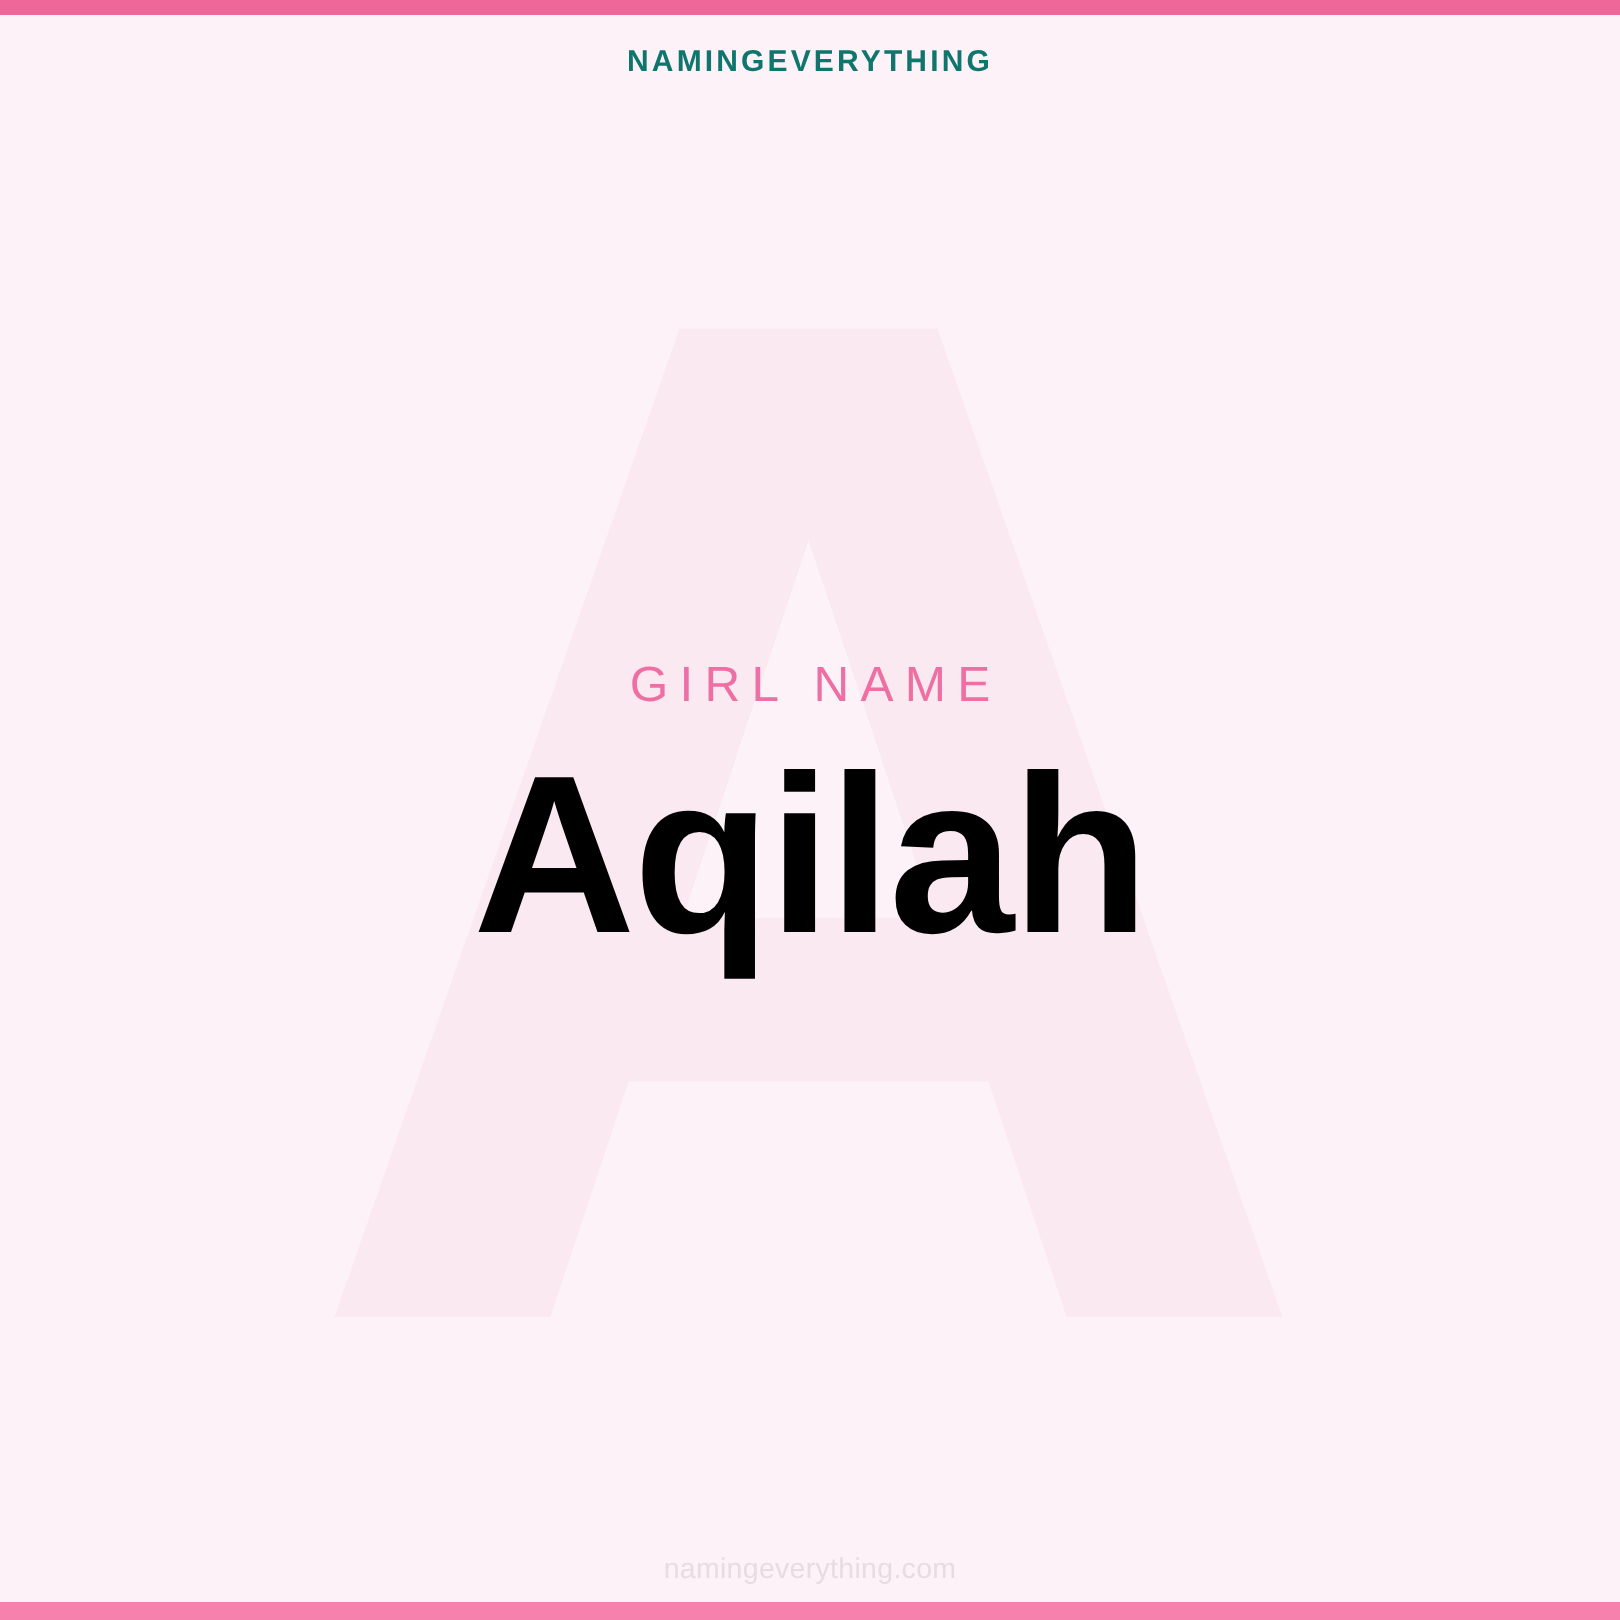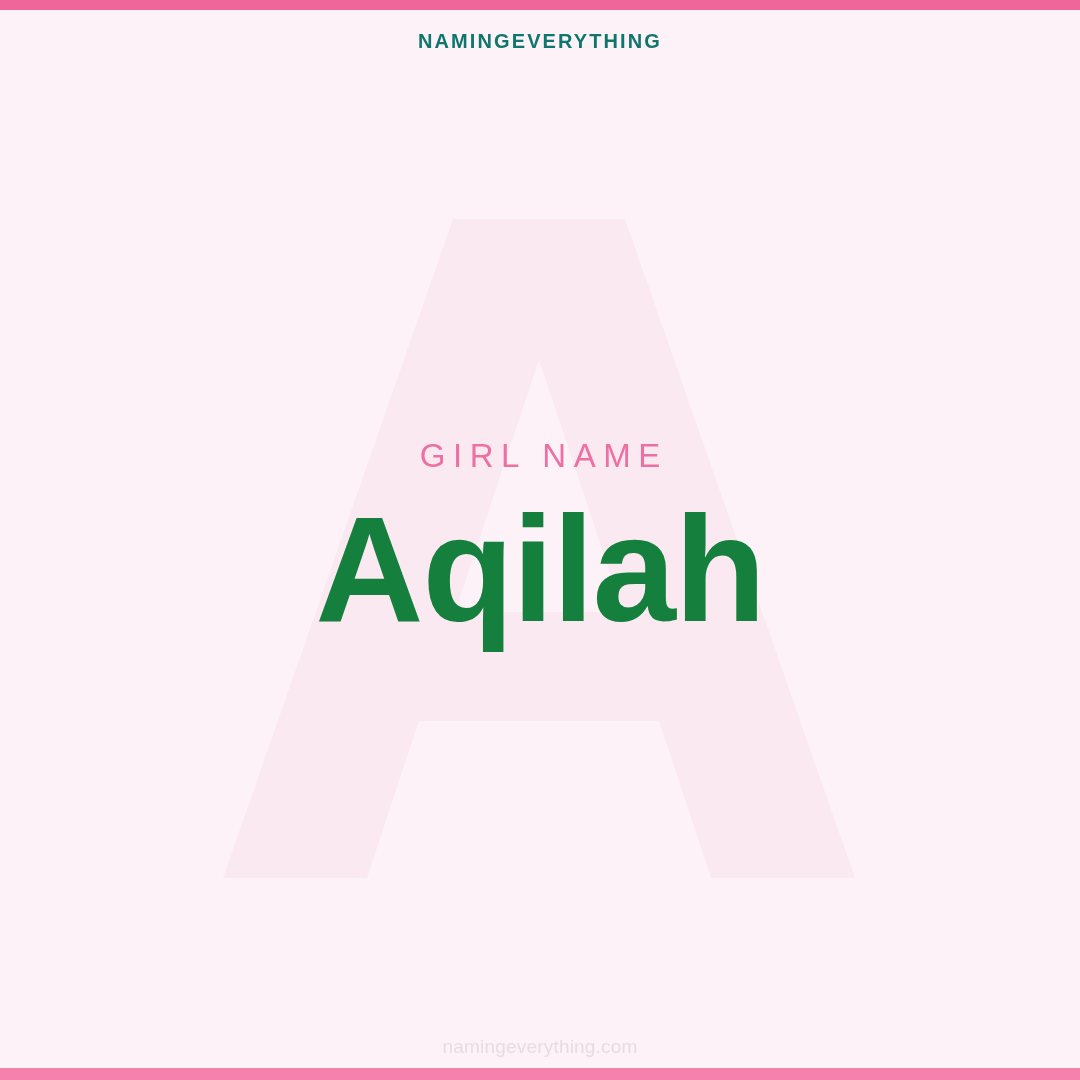--- a/index.html
+++ b/index.html
@@ -92,21 +92,21 @@
     color: #ee6fa3;
     line-height: 40px;
     text-indent: 7.5px;
     margin: 0 0 18px 0;
     white-space: nowrap;
   }
 
   .name {
     font-size: 150px;
     font-weight: bold;
-    color: #15803d;
+    color: #000000;
     letter-spacing: -1.5px;
     line-height: 150px;
     margin: 0;
     white-space: nowrap;
   }
 
   
   .footer {
     position: absolute;
     left: 0;

